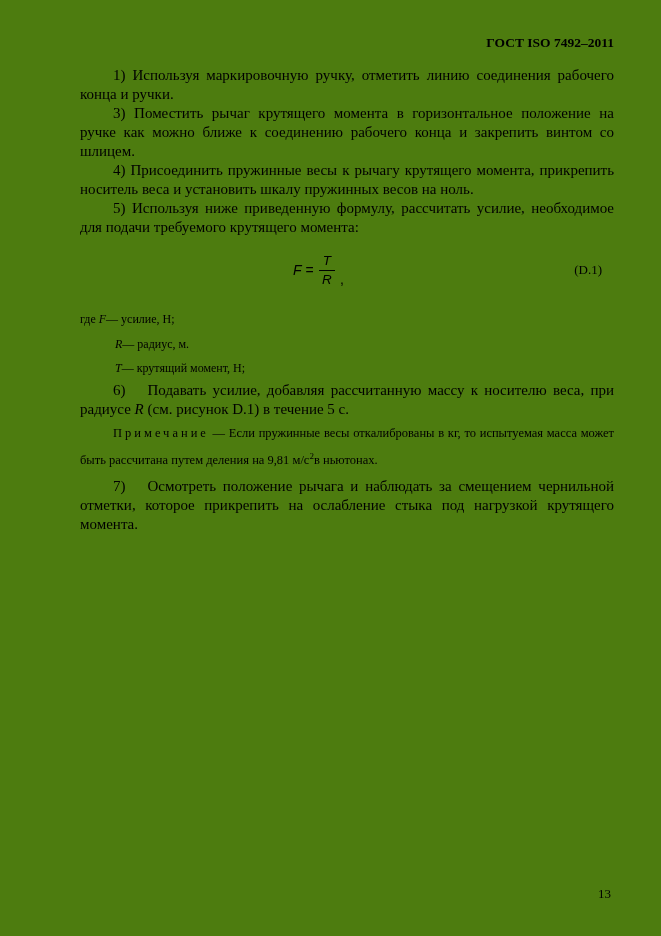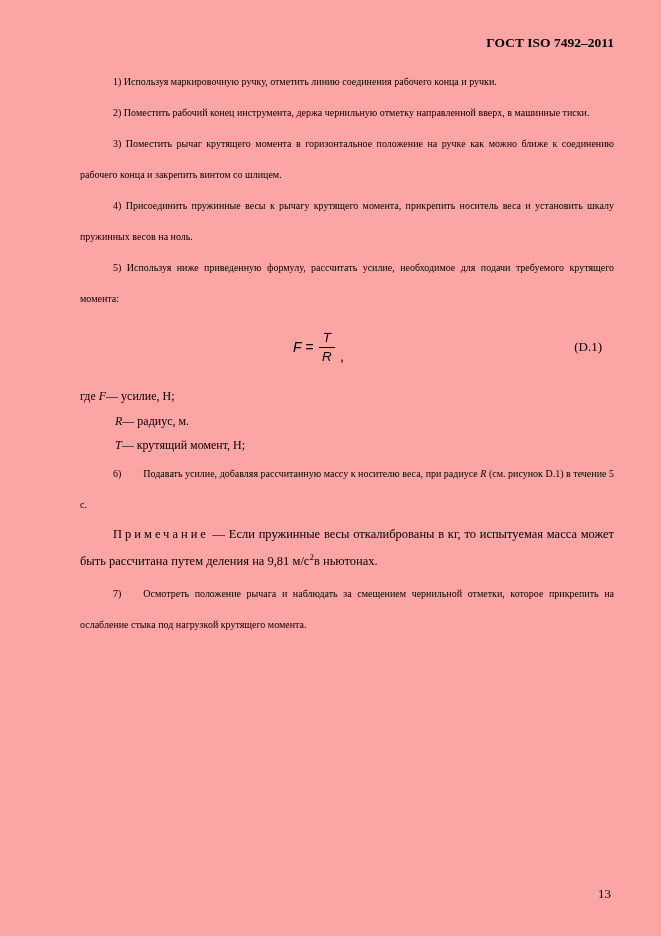--- a/index.html
+++ b/index.html
@@ -1,35 +1,35 @@
 <!DOCTYPE html>
 <html><head>
 <meta charset="utf-8">
 <style>
   * { margin: 0; padding: 0; box-sizing: border-box; }
   html, body { width: 661px; height: 936px; }
   body { background: #ffffff; }
   .page {
     position: relative;
     width: 661px; height: 936px;
-    background: #fca5a5;
+    background: #4d7c0f;
     color: #000000;
     font-family: "Liberation Serif", serif;
     padding: 35px 47px 0 80px;
   }
   .doc-header {
     text-align: right;
     font-weight: bold;
     font-size: 13.5px;
     line-height: 15px;
     margin-bottom: 16px;
   }
   .body-copy p.item {
-    font-size: 10px;
-    line-height: 31px;
+    font-size: 15px;
+    line-height: 19px;
     text-align: justify;
     text-indent: 33px;
   }
   .tab-gap { display: inline-block; width: 22px; }
   .formula-row {
     display: flex;
     align-items: center;
     margin-top: 10px;
     margin-bottom: 14px;
     height: 46px;
@@ -86,21 +86,20 @@
 <body>
 
 <div class="page">
 
   <div class="doc-header">ГОСТ ISO 7492–2011</div>
 
   <div class="body-copy">
 
     <p class="item"><span>1)</span> <span>Используя маркировочную ручку, отметить линию соединения рабочего конца и ручки.</span></p>
 
-    <p class="item"><span>2)</span> <span>Поместить рабочий  конец инструмента, держа чернильную отметку направленной вверх, в машинные тиски.</span></p>
 
     <p class="item"><span>3)</span> <span>Поместить рычаг крутящего момента в горизонтальное положение на ручке как можно ближе к соединению рабочего конца и закрепить винтом со шлицем.</span></p>
 
     <p class="item"><span>4)</span> <span>Присоединить пружинные весы к рычагу крутящего момента, прикрепить носитель веса и установить шкалу пружинных весов на ноль.</span></p>
 
     <p class="item"><span>5)</span> <span>Используя ниже приведенную формулу, рассчитать усилие, необходимое для подачи требуемого крутящего момента:</span></p>
 
     <div class="formula-row">
       <span class="formula">
         <span>F</span>

